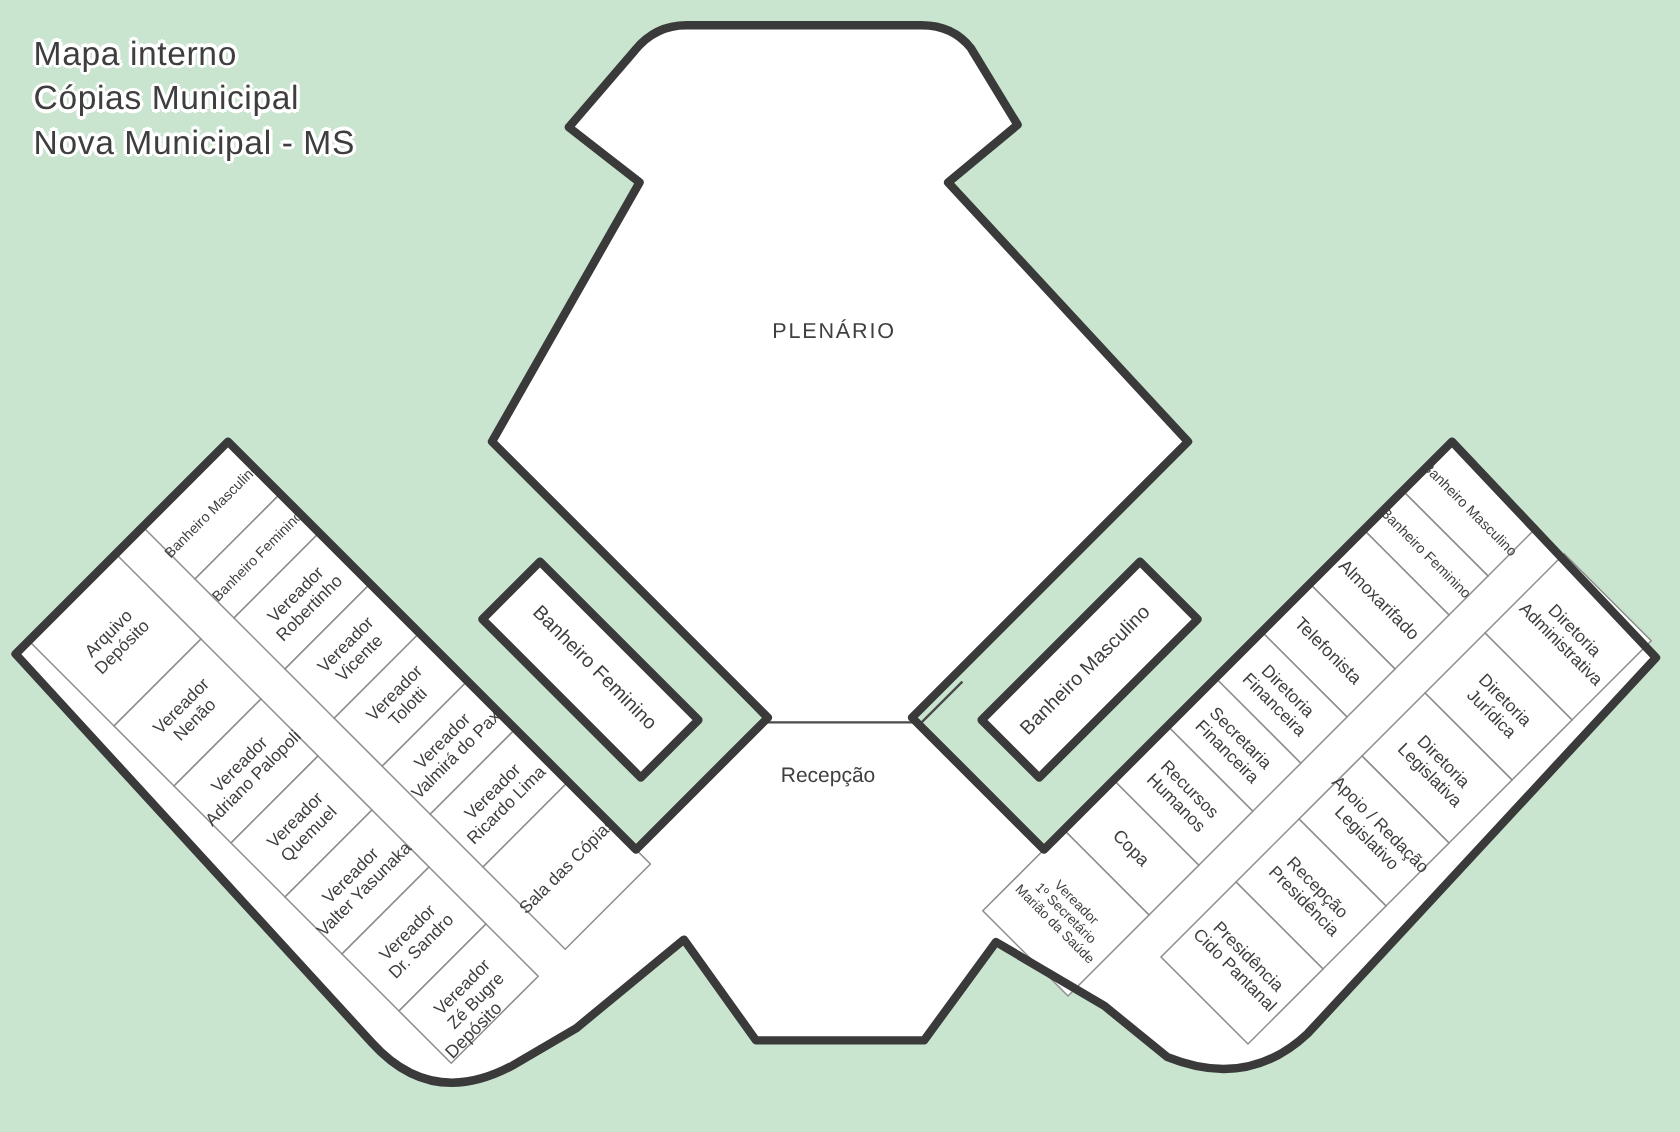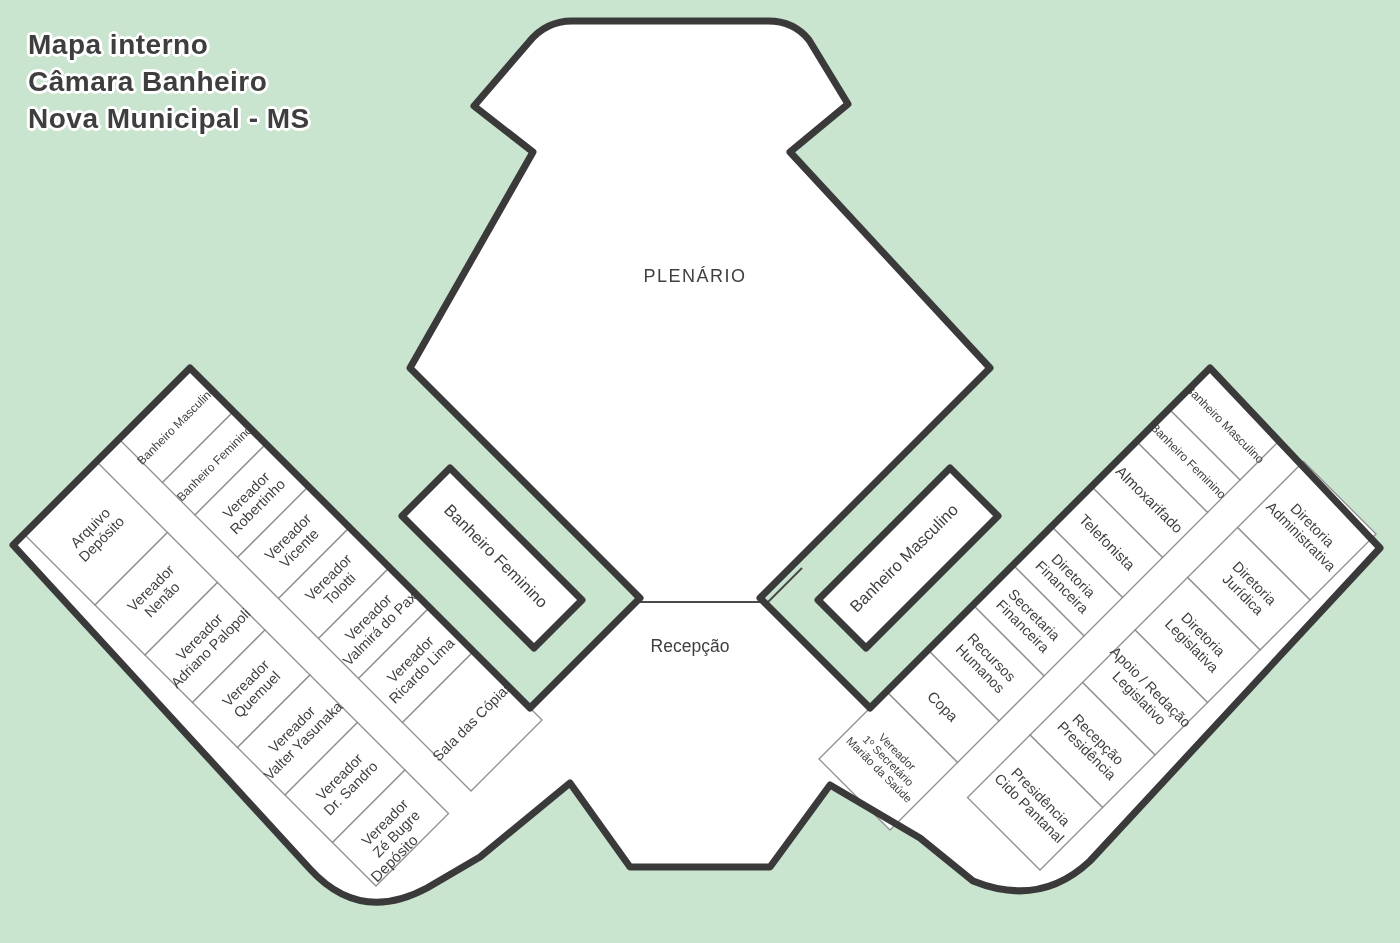--- a/index.html
+++ b/index.html
@@ -14,32 +14,32 @@
   }
   #map-svg{position:absolute;left:0;top:0;}
   .building-fill{fill:var(--fill);stroke:none;}
   .building-stroke{fill:none;stroke:var(--wall);stroke-width:7;stroke-linejoin:round;}
   .restroom-block{fill:var(--fill);stroke:var(--wall);stroke-width:7;stroke-linejoin:round;}
   .thin-divider{fill:none;stroke:#4a4a4a;stroke-width:2;stroke-linejoin:round;}
   .room-box{fill:var(--fill);stroke:var(--roomline);stroke-width:1.3;}
   .map-label{fill:var(--label);}
   .title{
     position:absolute;left:28px;top:26px;z-index:5;
-    font-size:28px;font-weight:bold;line-height:37px;letter-spacing:.5px;
+    font-size:28px;font-weight:normal;line-height:37px;letter-spacing:.5px;
     color:#3e3e3e;
     text-shadow:-2px -2px 0 #fff,2px -2px 0 #fff,-2px 2px 0 #fff,2px 2px 0 #fff,
                  0 -3px 0 #fff,0 3px 0 #fff,-3px 0 0 #fff,3px 0 0 #fff;
   }
 </style>
 </head>
 <body>
 
 <div class="title">
   <div>Mapa interno</div>
-  <div>Câmara Banheiro</div>
+  <div>Cópias Municipal</div>
   <div>Nova Municipal - MS</div>
 </div>
 
 <svg id="map-svg" width="1400" height="943" viewBox="0 0 1400 943">
 
   <path class="building-fill" d="M 474 106 L 529 42 Q 546 21 572 21 L 768 21 Q 794 21 809 40 L 848 104 L 790 152
        L 990 368 L 760 598 L 870 708 L 1210 368 L 1380 548 L 1090 861 Q 1040 908 973 881
        L 920 838 L 830 785 L 770 867 L 630 867 L 570 783 L 480 857 L 427 888
        Q 360 924 310 869 L 13 545 L 190 368 L 530 708 L 640 598 L 410 368 L 533 152 Z"></path>
 

